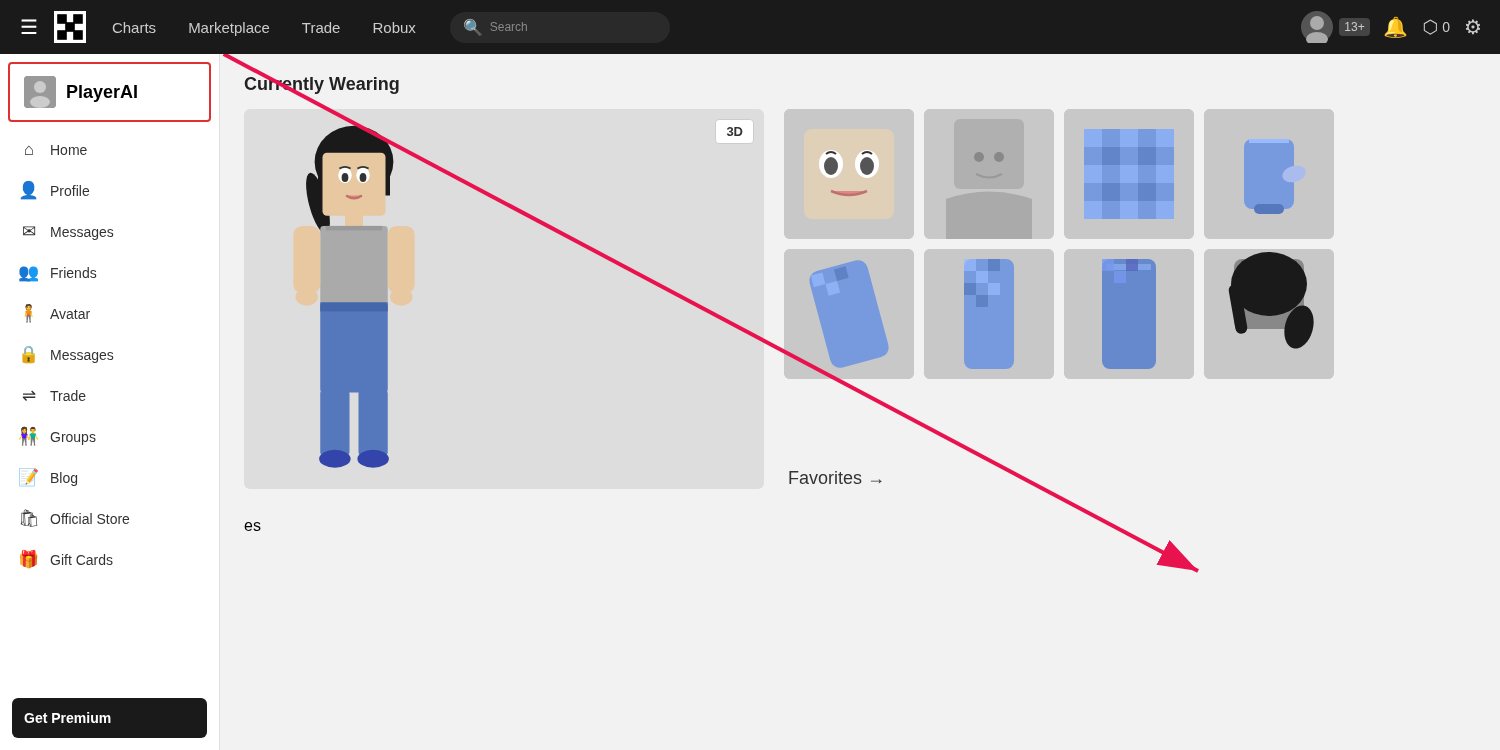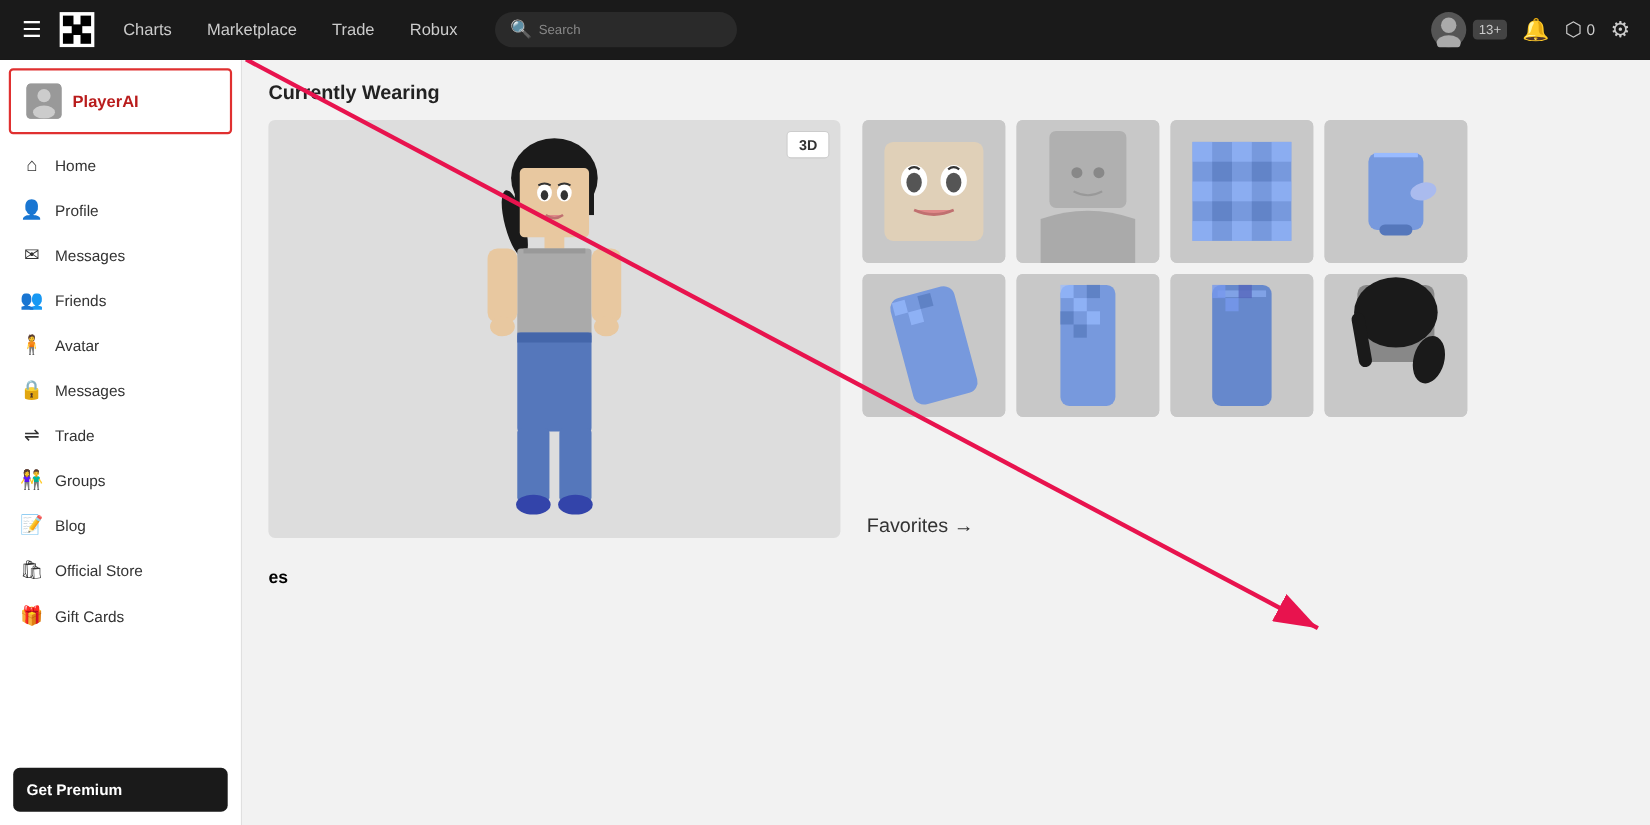--- a/index.html
+++ b/index.html
@@ -138,23 +138,23 @@
       width: 32px;
       height: 32px;
       background: #888;
       border-radius: 4px;
       display: flex;
       align-items: center;
       justify-content: center;
       overflow: hidden;
     }
     .sidebar-user-name {
-      font-size: 15px;
+      font-size: 18px;
       font-weight: 600;
-      color: #b91c1c;
+      color: #000000;
     }
     .sidebar-nav {
       list-style: none;
       padding: 4px 0;
     }
     .sidebar-nav li {
       display: flex;
       align-items: center;
       gap: 10px;
       padding: 10px 18px;
@@ -200,21 +200,21 @@
       gap: 20px;
       margin-bottom: 28px;
     }
     .avatar-preview-box {
       width: 520px;
       min-height: 380px;
       background: #ddd;
       border-radius: 6px;
       display: flex;
       align-items: center;
-      justify-content: center;
+      justify-content: flex-start;
       position: relative;
       flex-shrink: 0;
     }
     .avatar-3d-badge {
       position: absolute;
       top: 10px;
       right: 10px;
       background: #fff;
       border: 1px solid #ccc;
       border-radius: 4px;
@@ -268,21 +268,21 @@
       position: absolute;
       top: 0; left: 0;
       pointer-events: none;
       width: 100%;
       height: 100%;
     }
 
     
     .bottom-section-title {
       font-size: 16px;
-      font-weight: 700;
+      font-weight: 400;
       margin-bottom: 10px;
     }
     .bottom-thumb {
       width: 100px;
       height: 120px;
       background: linear-gradient(135deg, #4a90d9, #2255aa);
       border-radius: 6px;
       overflow: hidden;
       display: flex;
       align-items: flex-end;

